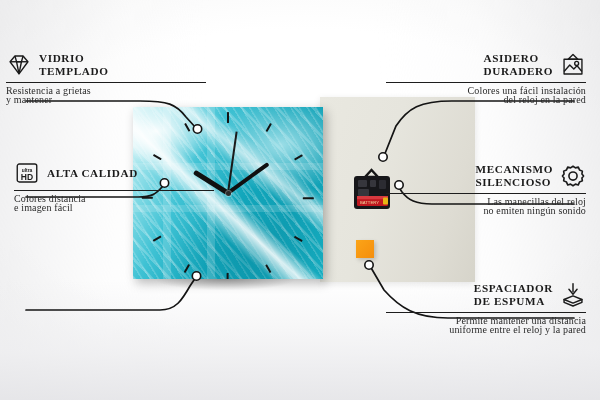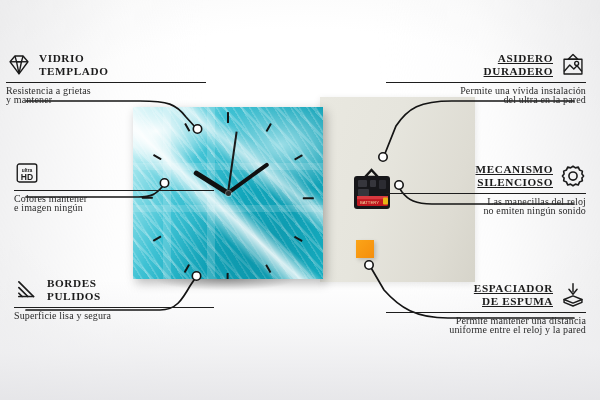--- a/index.html
+++ b/index.html
@@ -32,21 +32,21 @@
   .feat .hrow{display:flex;align-items:center;gap:7px;}
   .feat.left .hrow{justify-content:flex-start;}
   .feat.right .hrow{justify-content:flex-end;}
   .ficon{flex:0 0 auto;width:26px;height:26px;display:block;}
   .ftitle{
     font-family:"Liberation Serif", serif;
     font-weight:700;letter-spacing:.6px;
     font-size:11.2px;line-height:12.6px;color:#1b1b1b;
     text-transform:uppercase;
   }
-  .feat.right .ftitle{text-align:right;text-decoration:underline;}
+  .feat.right .ftitle{}
   .rule{height:1px;background:#1d1d1d;margin:3.5px 0 3px;width:100%;}
   .fdesc{
     font-family:"Liberation Serif", serif;
     font-size:10px;line-height:9.6px;color:#2a2a2a;letter-spacing:.15px;
   }
   .feat.right .fdesc{text-align:right;}
 
   
   #f-vidrio   {left:6px;  top:52px;}
   #f-impresion{left:14px;  top:160px;}
@@ -249,65 +249,47 @@
   </div>
 
   <div class="feat left" id="f-impresion">
     <div class="hrow">
       <svg class="ficon" viewBox="0 0 32 32">
         <rect x="4" y="5" width="24" height="22" rx="2.5" fill="none" stroke="#1b1b1b" stroke-width="1.7"></rect>
         <text x="16" y="14.4" text-anchor="middle" font-family="Liberation Sans, sans-serif" font-size="6" font-weight="bold" fill="#1b1b1b">ultra</text>
         <text x="16" y="24" text-anchor="middle" font-family="Liberation Sans, sans-serif" font-size="10.5" font-weight="bold" fill="#1b1b1b">HD</text>
       </svg>
       <div>
-      </div>
-    </div>
-    <div class="rule"></div>
-    <div class="fdesc">Colores mantener</div>
-    <div class="fdesc">e imagen ningún</div>
-  </div>
-
-  <div class="feat left" id="f-bordes">
-    <div class="hrow">
-      <svg class="ficon" viewBox="0 0 32 32">
-        <g stroke="#1b1b1b" stroke-width="2.1" stroke-linecap="round">
-          <path d="M6 6 L24 24"></path>
-          <path d="M6 13 L17 24"></path>
-          <path d="M6 20 L10 24"></path>
-        </g>
-        <path d="M6 24 H24" stroke="#1b1b1b" stroke-width="2.1" stroke-linecap="round"></path>
-      </svg>
-      <div>
-        <div class="ftitle">BORDES</div>
-        <div class="ftitle">PULIDOS</div>
-      </div>
-    </div>
-    <div class="rule"></div>
-    <div class="fdesc">Superficie lisa y segura</div>
-    <div class="fdesc"></div>
-  </div>
+        <div class="ftitle">ALTA CALIDAD</div>
+      </div>
+    </div>
+    <div class="rule"></div>
+    <div class="fdesc">Colores distancia</div>
+    <div class="fdesc">e imagen fácil</div>
+  </div>
+
 
   <div class="feat right" id="f-asidero">
     <div class="hrow">
       <div>
         <div class="ftitle">ASIDERO</div>
         <div class="ftitle">DURADERO</div>
       </div>
       <svg class="ficon" viewBox="0 0 32 32">
         <g fill="none" stroke="#1b1b1b" stroke-width="1.7" stroke-linejoin="round">
           <path d="M16 3 L10 9 H22 Z"></path>
           <rect x="5" y="9" width="22" height="18"></rect>
           <path d="M5 24 L12 16 L17 21 L21 17 L27 24"></path>
           <circle cx="20.5" cy="14" r="2.4"></circle>
         </g>
       </svg>
     </div>
     <div class="rule"></div>
-    <div class="fdesc">Permite una vívida instalación</div>
-    <div class="fdesc">del ultra en la pared</div>
+    <div class="fdesc">Colores una fácil instalación</div>
+    <div class="fdesc">del reloj en la pared</div>
   </div>
 
   <div class="feat right" id="f-mecanismo">
     <div class="hrow">
       <div>
         <div class="ftitle">MECANISMO</div>
         <div class="ftitle">SILENCIOSO</div>
       </div>
       <svg class="ficon" viewBox="0 0 32 32">
         <g fill="none" stroke="#1b1b1b" stroke-width="2" stroke-linejoin="round">

